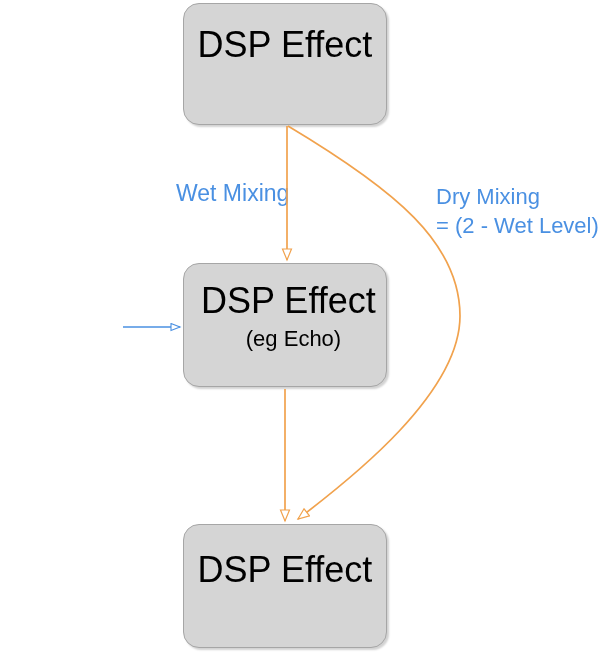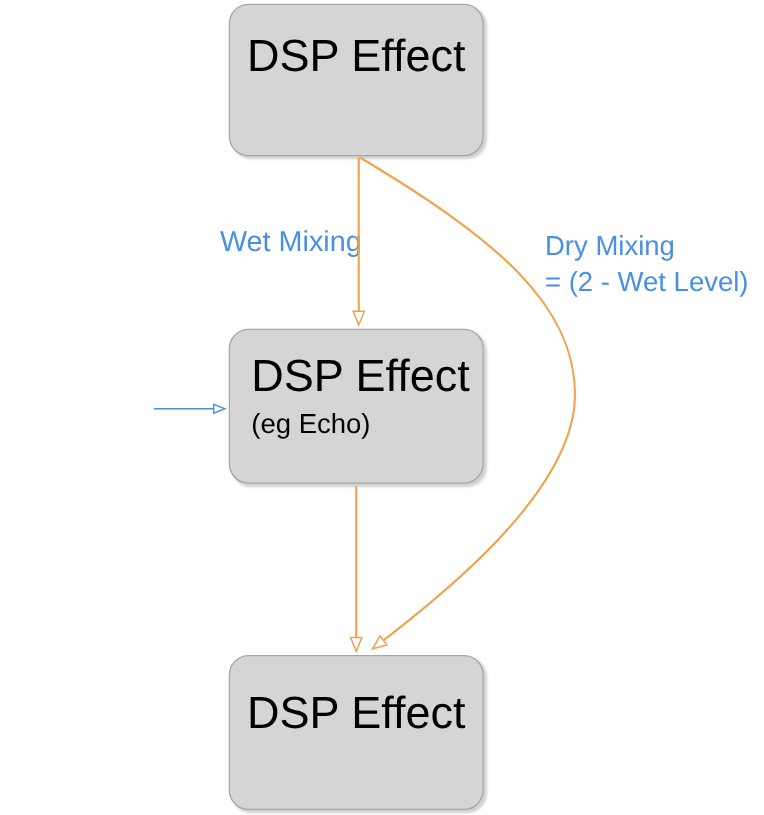--- a/index.html
+++ b/index.html
@@ -30,20 +30,21 @@
   }
   .node-top    { top: 3px;   height: 122px; text-align: center; padding-top: 22px; }
   .node-middle { top: 263px; height: 124px; text-align: left;  padding: 18px 0 0 17px; }
   .node-bottom { top: 524px; height: 124px; text-align: center; padding-top: 26px; }
   .node-sublabel {
     display: block;
     font-size: 22px;
     line-height: 26px;
     margin-top: 6px;
     color: #000000;
+    text-align: center;
   }
   .edge-label {
     position: absolute;
     color: #4a90e2;
     white-space: nowrap;
   }
   .lbl-wet    { left: 176px; top: 179px; font-size: 23px; line-height: 28px; }
   .lbl-dry    { left: 436px; top: 182px; font-size: 22px; line-height: 29px; }
   .lbl-mixing { left: 2px;   top: 297px; font-size: 23px; line-height: 30px; }
   .edge-label span { display: block; }

